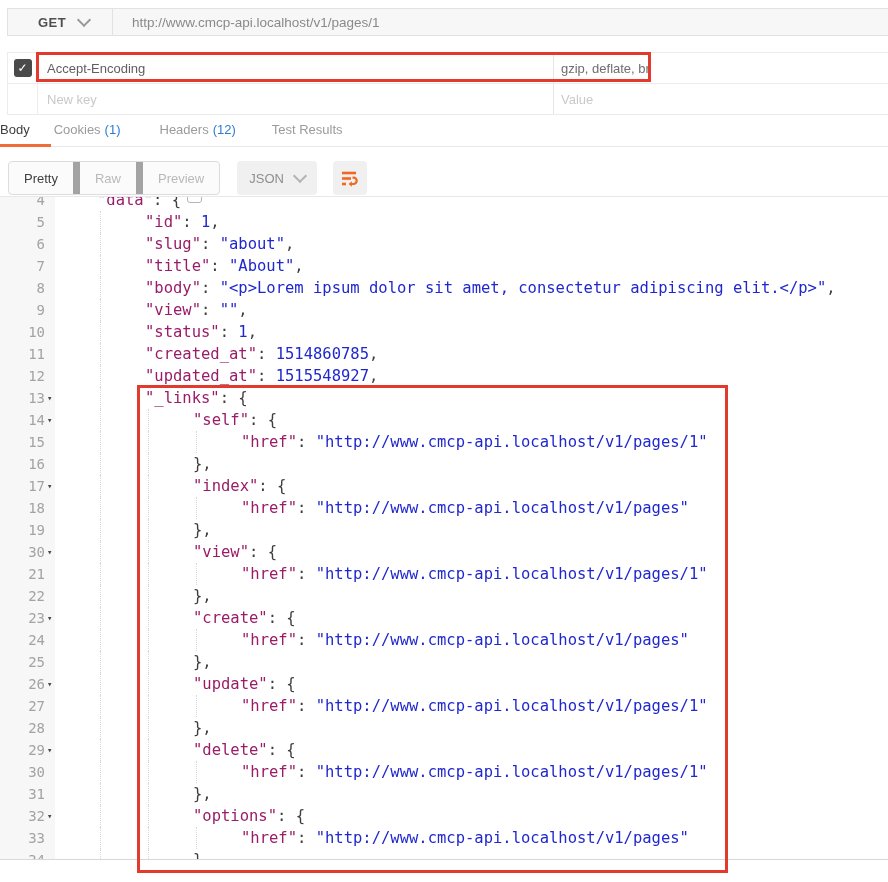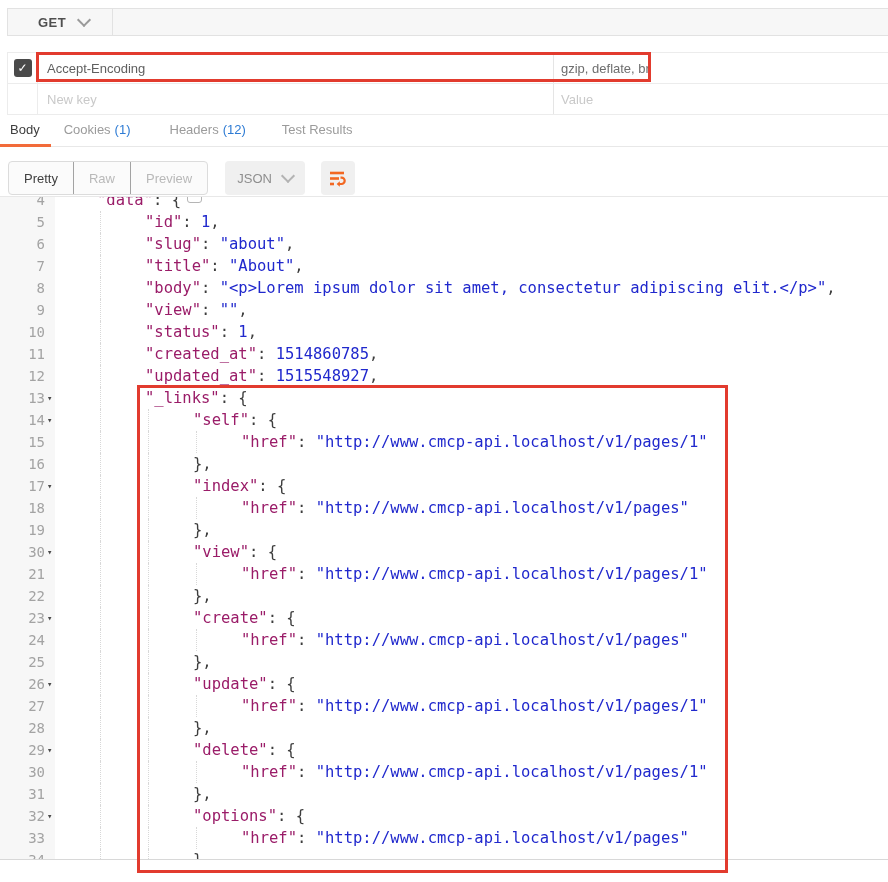--- a/index.html
+++ b/index.html
@@ -55,21 +55,21 @@
   }
   .tab{color:#9b9b9b;cursor:pointer;white-space:nowrap}
   .tab .cnt{color:#2d7bd4;margin-left:4px}
   .tab.active{color:#3d3d3d}
   .tab-underline{position:absolute;left:0;bottom:-1px;width:51px;height:3px;background:#f26b3a}
 
   
   .toolbar{position:absolute;left:8px;top:161px;height:34px;display:flex;align-items:stretch}
   .viewgroup{display:flex;border:1px solid #dcdcdc;border-radius:4px;background:#fbfbfb;overflow:hidden}
   .viewbtn{display:flex;align-items:center;padding:0 15px;font-size:13px;color:#b9b9b9;cursor:pointer}
-  .viewbtn + .viewbtn{border-left:1px solid #a3a3a3}
+  .viewbtn + .viewbtn{border-left:7px solid #a3a3a3}
   .viewbtn.active{color:#404040}
   .jsonbtn{
     margin-left:17px;background:#f0f0f0;border-radius:4px;display:flex;align-items:center;
     padding:0 12px;color:#8e8e8e;font-size:13px;cursor:pointer;justify-content:space-between;
   }
   .jsonbtn .chev{margin-left:11px;border-color:#b3b3b3}
   .wrapbtn{
     margin-left:16px;background:#f0f0f0;border-radius:4px;width:34px;
     display:flex;align-items:center;justify-content:center;cursor:pointer;
   }
@@ -111,39 +111,40 @@
 </style>
 </head>
 <body>
 
 <div class="topbar">
   <div class="method">
     <span>GET</span>
     <span class="chev"></span>
   </div>
   <div class="bar-sep"></div>
+  <div class="url">http://www.cmcp-api.localhost/v1/pages/1</div>
 </div>
 
 <div class="kv">
   <div class="kv-row first">
     <div class="kv-check">
       <span class="checkbox">✓</span>
     </div>
     <div class="kv-key">Accept-Encoding</div>
     <div class="kv-val">gzip, deflate, br</div>
   </div>
   <div class="kv-row">
     <div class="kv-check"></div>
     <div class="kv-key ph">New key</div>
     <div class="kv-val ph">Value</div>
   </div>
 </div>
 
 <div class="tabs">
-  <div class="tab active" style="margin-left:10px">
+  <div class="tab active" style="">
     <span>Body</span>
   </div>
   <div class="tab" style="margin-left:24px">
     <span>Cookies</span><span class="cnt">(1)</span>
   </div>
   <div class="tab" style="margin-left:39px">
     <span>Headers</span><span class="cnt">(12)</span>
   </div>
   <div class="tab" style="margin-left:36px">
     <span>Test Results</span>

